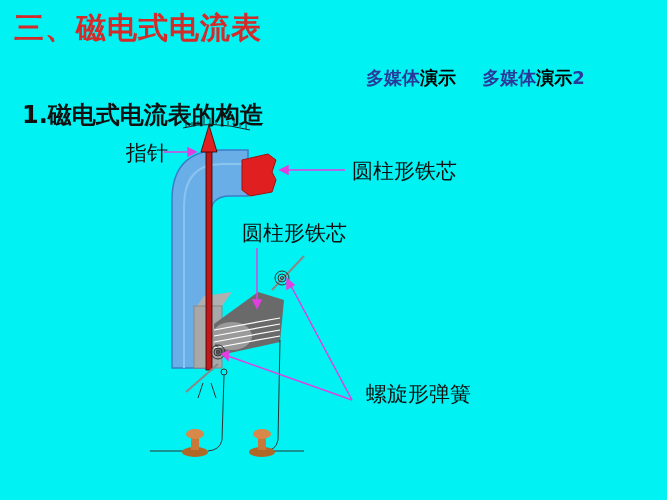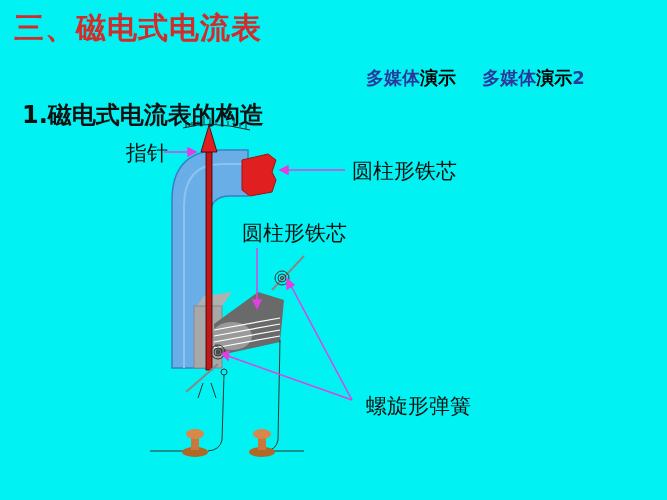--- a/index.html
+++ b/index.html
@@ -130,13 +130,13 @@
     <line x1="352" y1="400" x2="290" y2="284"></line>
     <polygon points="287,279 287,289 294,285"></polygon>
     <line x1="352" y1="400" x2="228" y2="356"></line>
     <polygon points="222,354 229,351 228,360"></polygon>
   </g>
 </svg>
 
 <div class="label" style="left:106px; top:139px;margin-left:20px;">指针</div>
 <div class="label" style="left:352px; top:157px;">圆柱形铁芯</div>
 <div class="label" style="left:242px; top:219px;font-family:Liberation Serif, serif;">圆柱形铁芯</div>
-<div class="label" style="left:366px; top:392px;">螺旋形弹簧</div>
+<div class="label" style="left:366px; top:380px;">螺旋形弹簧</div>
 
 </body></html>

